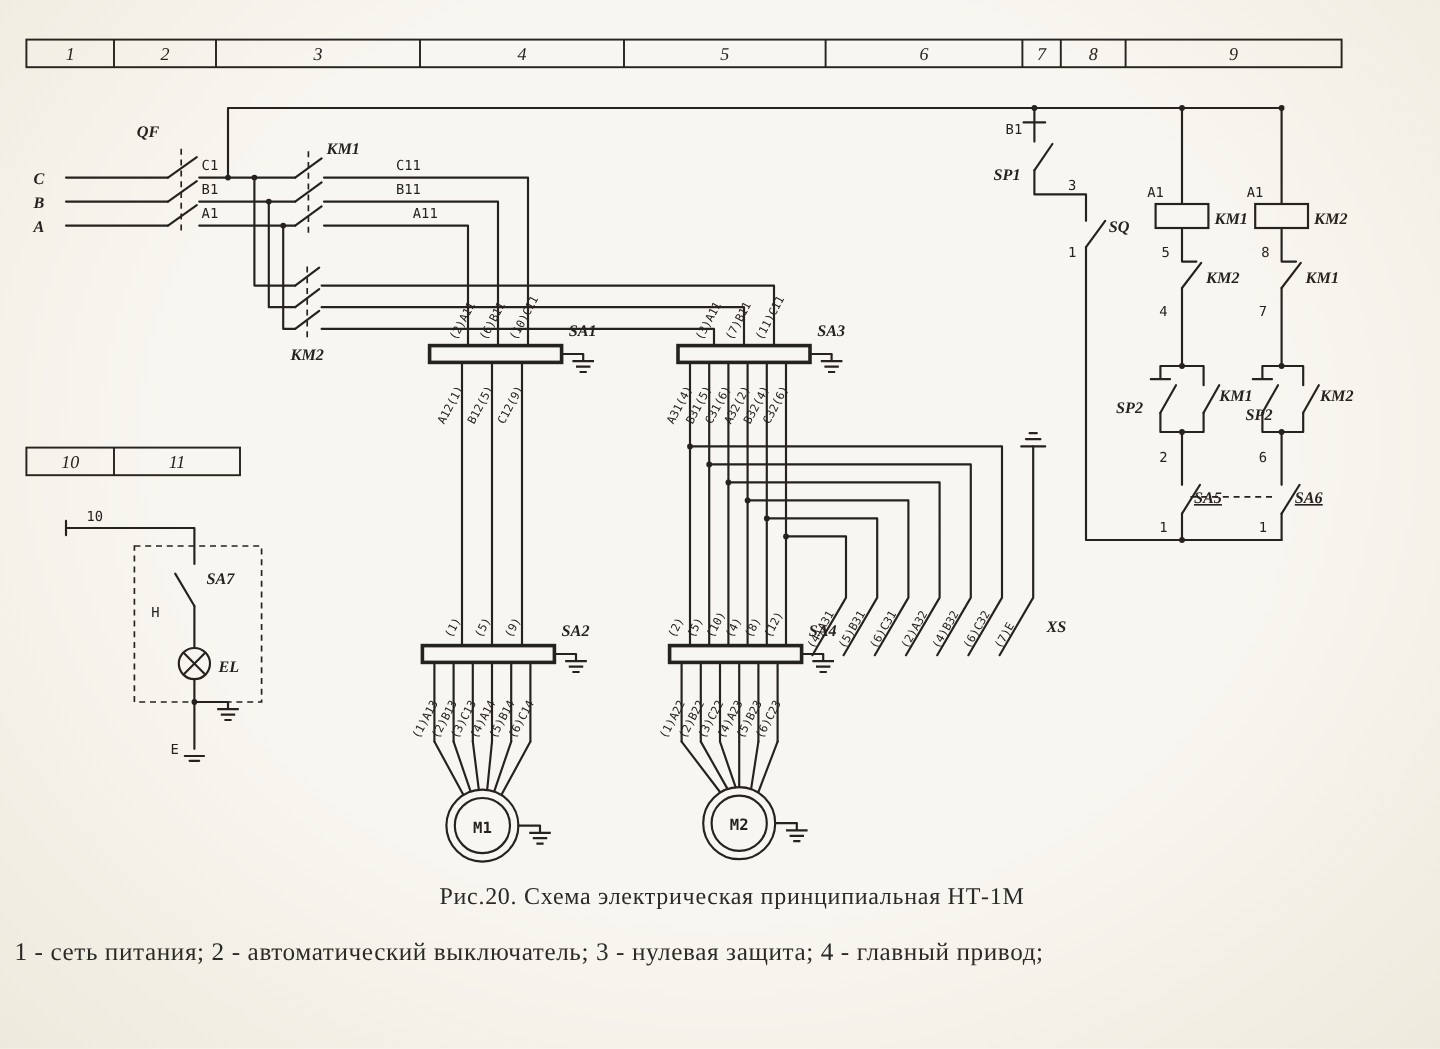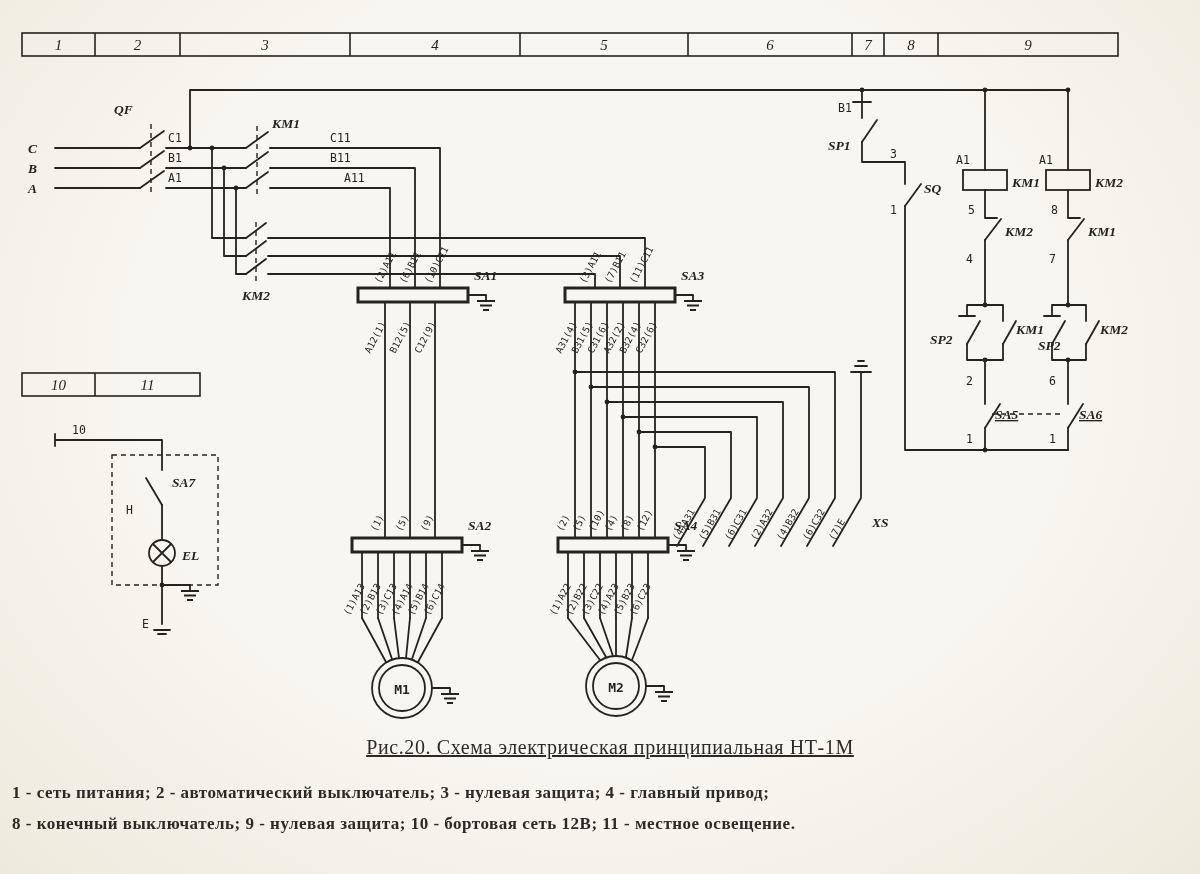--- a/index.html
+++ b/index.html
@@ -13,23 +13,23 @@
   .dots circle{fill:#26231f;stroke:none;}
   text{fill:#26231f;}
   text.lbl{font:11.5px "DejaVu Sans Mono", monospace;}
   text.sm{font-size:9.5px;}
   text.ref{font:italic bold 13.5px "Liberation Serif", serif;}
   text.mot{font:bold 13px "DejaVu Sans Mono", monospace;}
   text.u{text-decoration:underline;}
   text.znum{font:italic 15px "Liberation Serif", serif;}
   .zrect,.zline{stroke:#26231f;stroke-width:1.6;fill:none;}
   .caption{position:absolute;top:736px;left:290px;width:640px;text-align:center;
-           font-size:20px;letter-spacing:.6px;color:#2c2a26;text-decoration:underline;}
+           font-size:20px;letter-spacing:.6px;color:#2c2a26;}
   .legend{position:absolute;top:778px;left:12px;right:10px;}
-  .legend-line{font-weight:bold;font-size:17px;letter-spacing:.5px;line-height:30.5px;color:#2c2a26;}
+  .legend-line{font-weight:normal;font-size:21px;letter-spacing:.5px;line-height:30.5px;color:#2c2a26;}
 </style>
 </head>
 <body>
 
 <div class="page">
 
   <svg id="schem" width="1200" height="874" viewBox="0 0 1200 874">
     <defs>
       <g id="gnd">
           <path d="M0,0 V6 M-9,6 H9 M-6,10.5 H6 M-3,15 H3" stroke="#26231f" stroke-width="1.8" fill="none"></path>
@@ -250,16 +250,15 @@
       <text x="182" y="560" class="lbl ref">EL</text>
       <text x="142" y="628" class="lbl ">Е</text>
       <text x="402" y="694" class="lbl mot" text-anchor="middle">М1</text>
       <text x="616" y="692" class="lbl mot" text-anchor="middle">М2</text>
     </svg>
 
   <div class="caption">Рис.20. Схема электрическая принципиальная НТ-1М</div>
 
   <div class="legend">
     <div class="legend-line">1 - сеть питания; 2 - автоматический выключатель; 3 - нулевая защита; 4 - главный привод;</div>
-    <div class="legend-line">8 - конечный выключатель; 9 - нулевая защита; 10 - бортовая сеть 12В; 11 - местное освещение.</div>
   </div>
 
 </div>
 
 </body></html>

